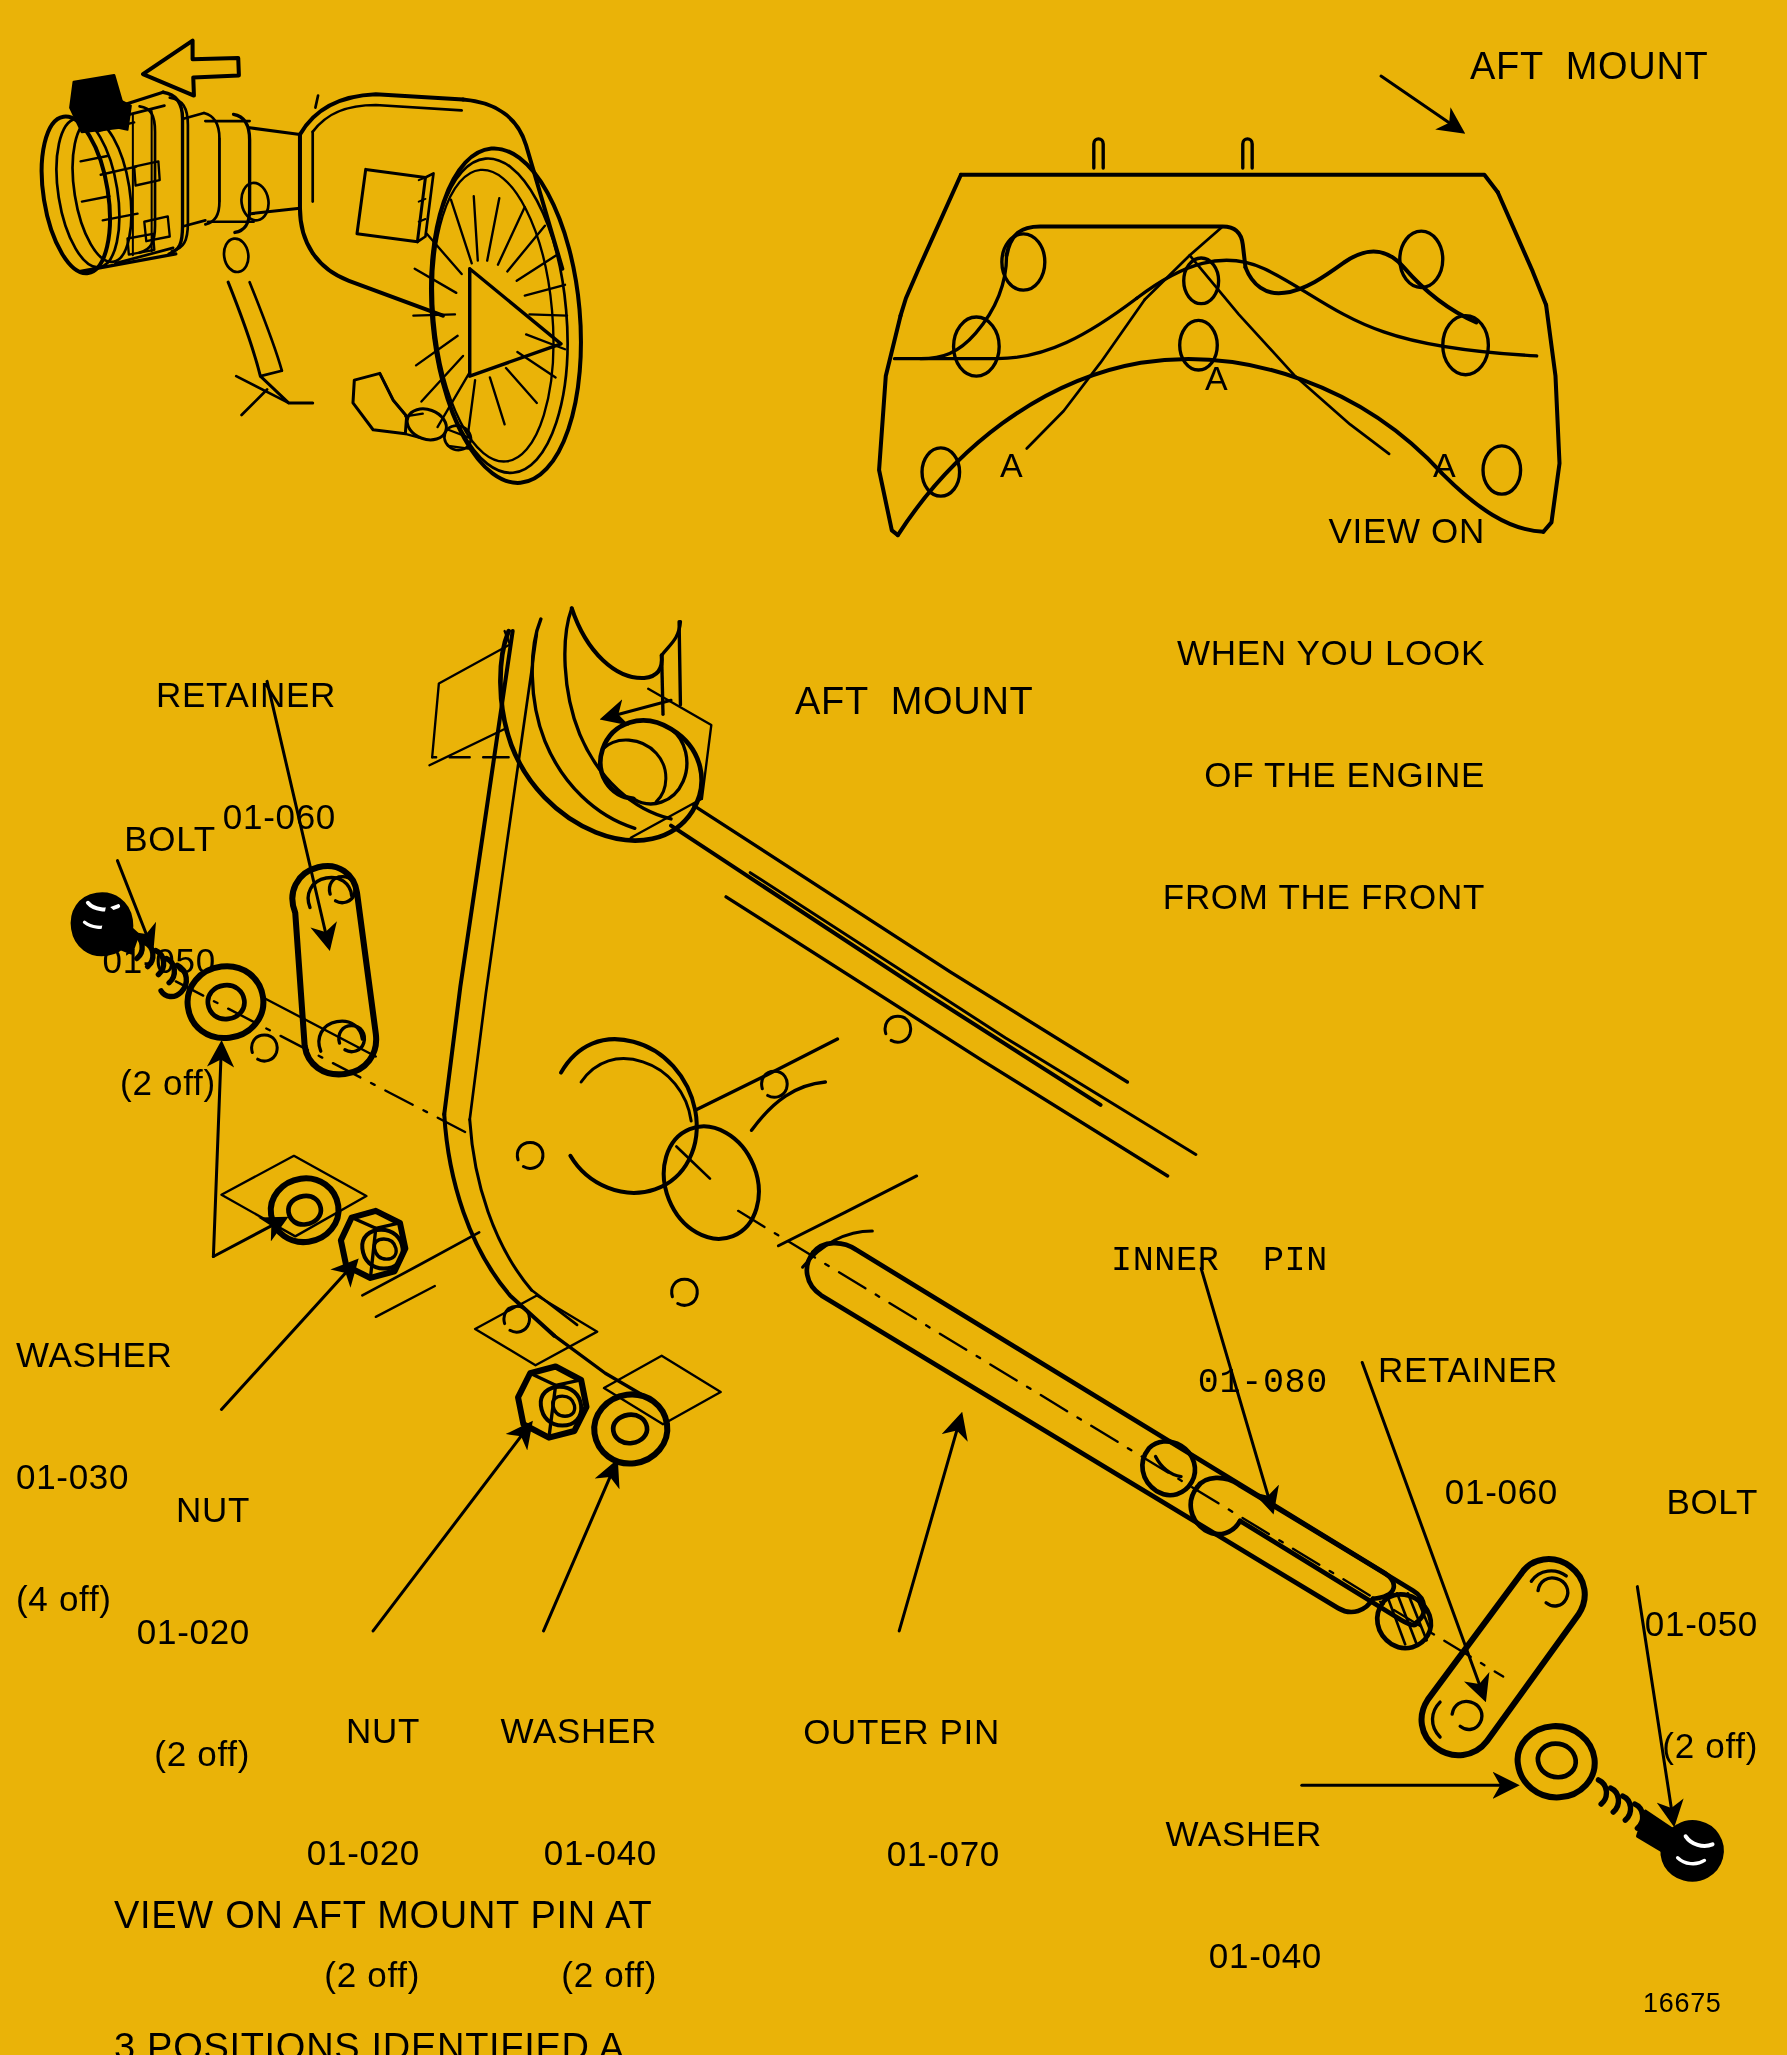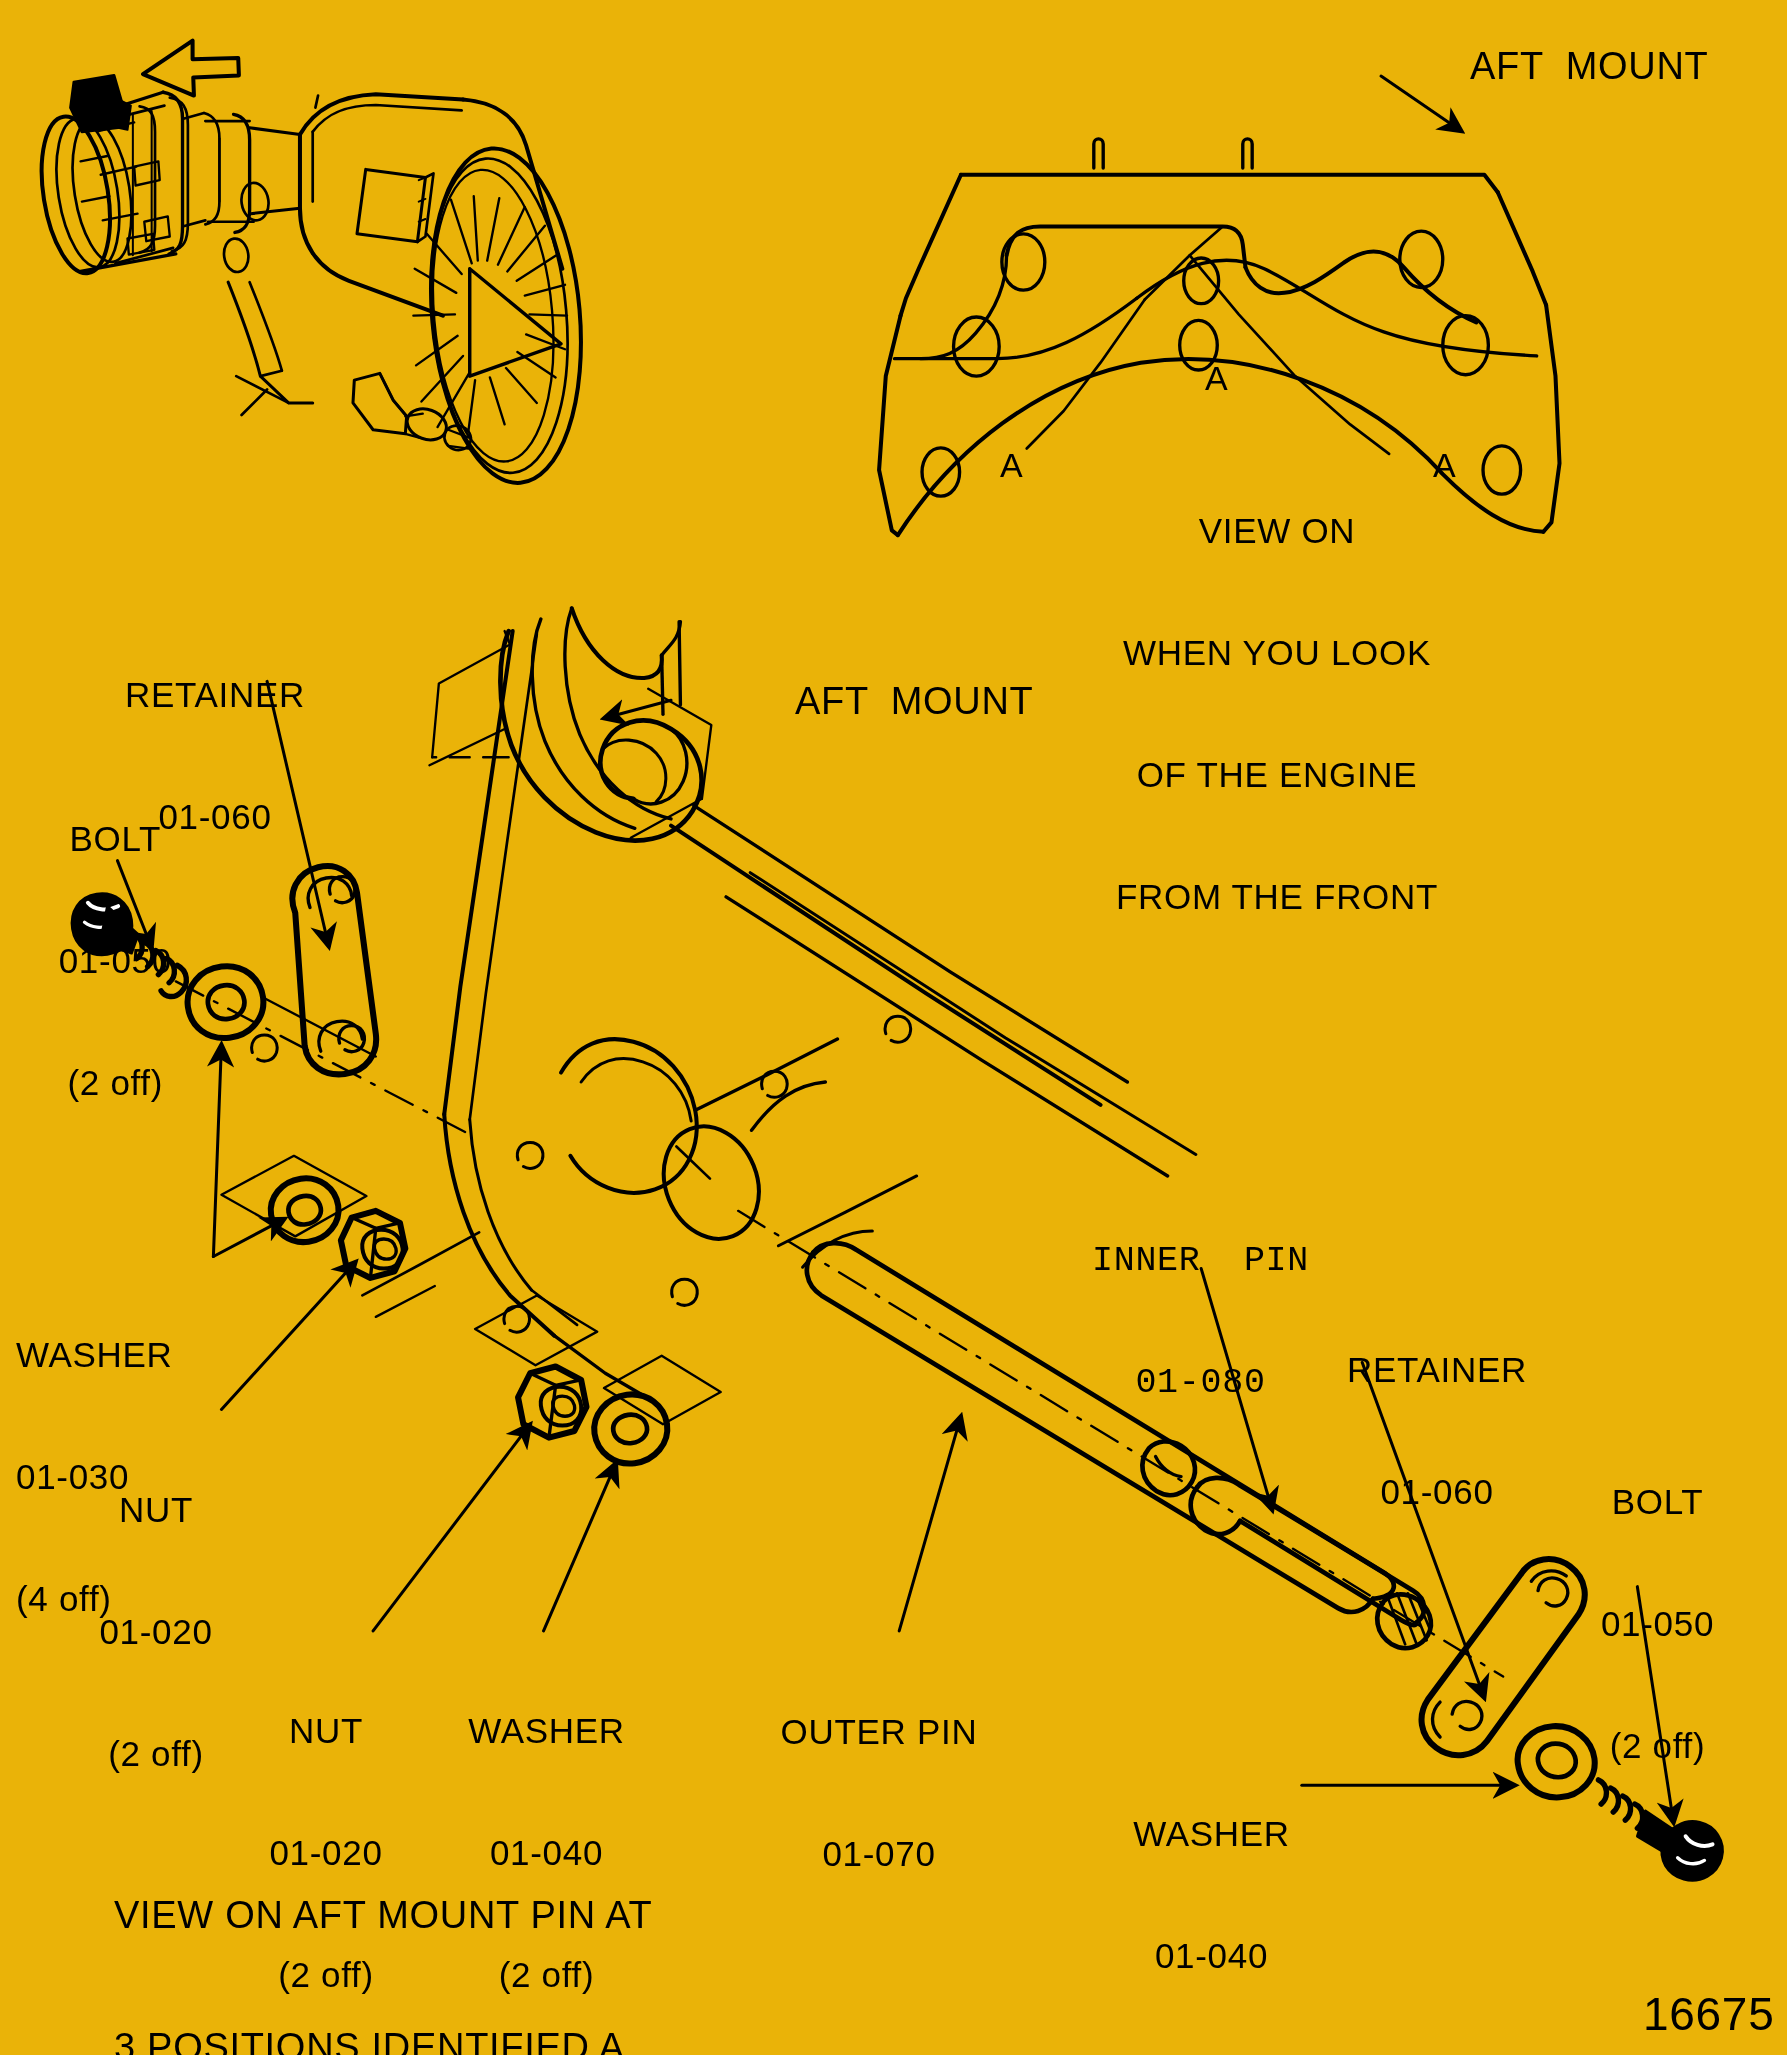--- a/index.html
+++ b/index.html
@@ -24,26 +24,26 @@
   }
   .lbl{
     position:absolute;
     font-family:"Liberation Sans", sans-serif;
     color:#000;
     white-space:pre;
     line-height:1.16;
     letter-spacing:0.7px;
     font-weight:400;
   }
-  .lbl.c{ text-align:center; }
+  .lbl.c{ text-align:right; }
   .lbl.l{ text-align:left; }
   .cap{ font-size:35px; }
   .cap-lg{ font-size:38px; }
   .mixed{ font-size:35px; letter-spacing:0.3px;}
-  .figno{ font-size:46px; }
+  .figno{ font-size:27px; }
   .amark{ font-size:34px; }
   .ln2{ display:block; }
 </style>
 </head>
 <body>
 
 <div id="page">
 
   <svg class="art" viewBox="0 0 2663 3063">
     <defs>

